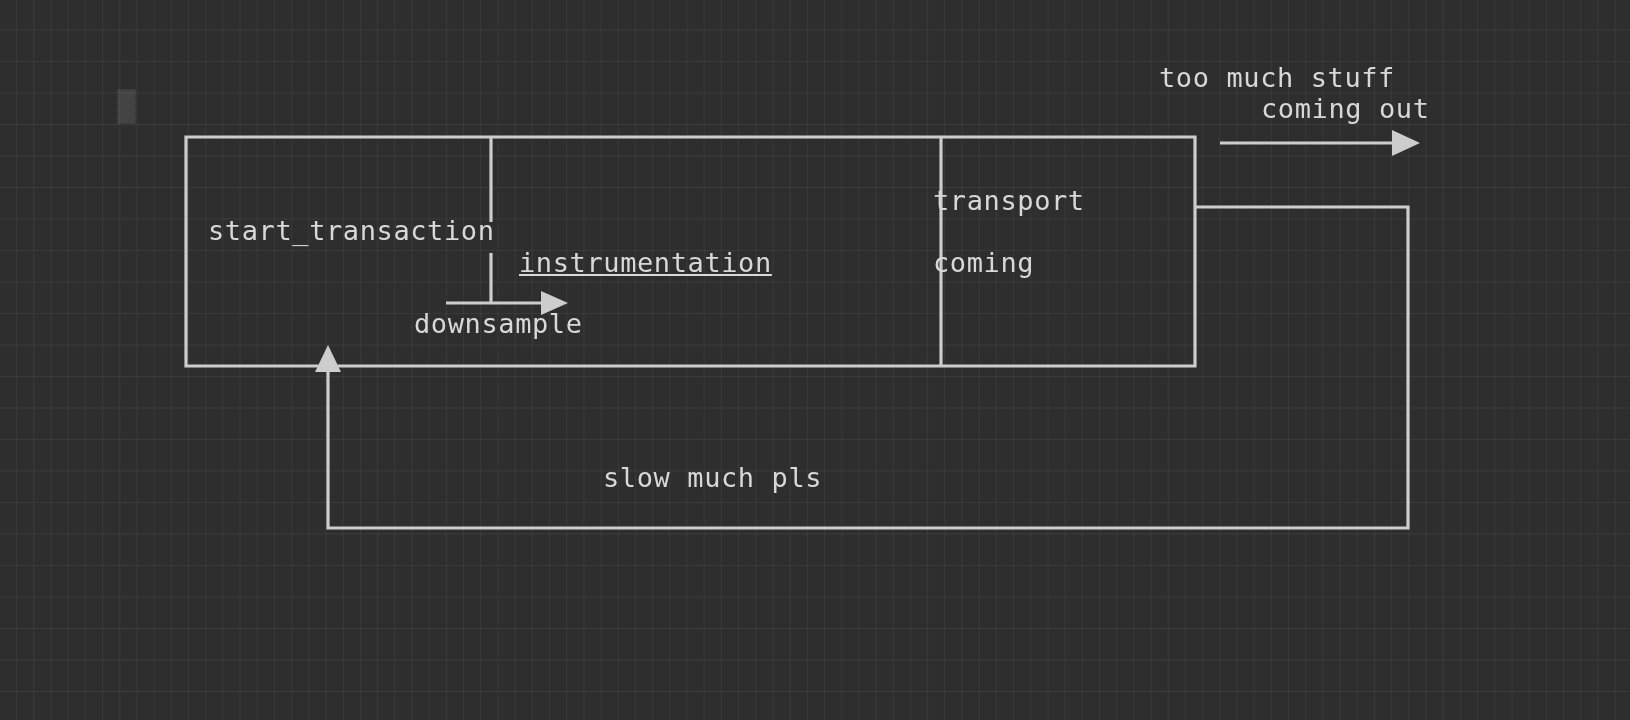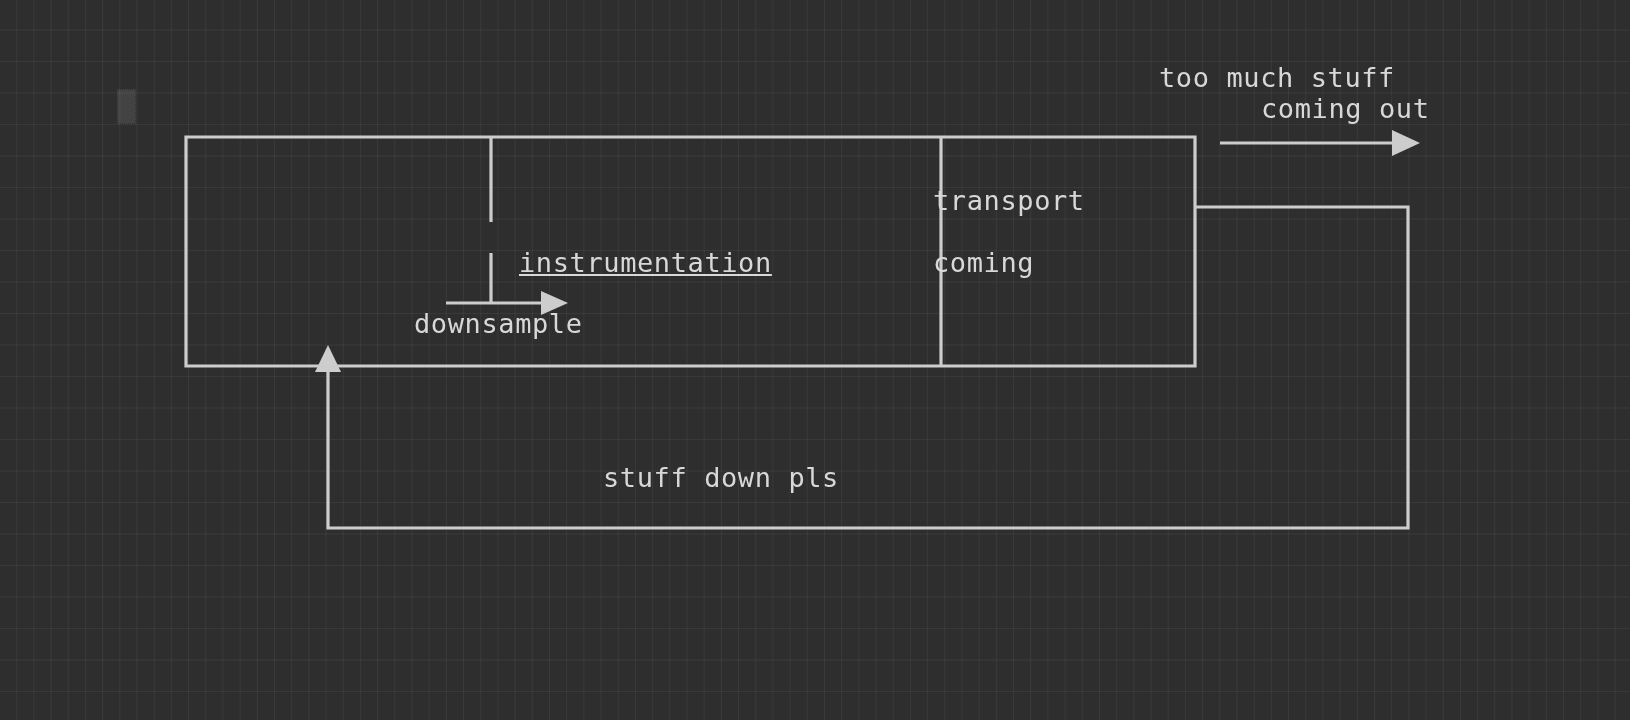--- a/index.html
+++ b/index.html
@@ -77,28 +77,29 @@
     <line class="ink" x1="446" y1="303" x2="541" y2="303"></line>
     <polygon class="ink-head" points="541,291 568,303 541,315"></polygon>
 
     <line class="ink" x1="1220" y1="143" x2="1392" y2="143"></line>
     <polygon class="ink-head" points="1392,130 1420,143 1392,156"></polygon>
 
     <path class="ink" d="M 1195,207 L 1408,207 L 1408,528 L 328,528 L 328,372"></path>
     <polygon class="ink-head" points="315,372 328,345 341,372"></polygon>
   </svg>
 
+  <div class="label" style="left:208px; top:215px;">start_transaction</div>
 
   <div class="label" style="left:519px; top:247px;text-decoration:underline;">instrumentation</div>
 
   <div class="label" style="left:414px; top:308px;text-align:right;">downsample</div>
 
   <div class="label" style="left:933px; top:185px;">transport</div>
 
   <div class="label" style="left:933px; top:247px;">coming</div>
 
   <div class="label" style="left:1159px; top:62px;">too much stuff</div>
 
   <div class="label" style="left:1225px; top:93px;margin-left:36px;">coming out</div>
 
-  <div class="label" style="left:603px; top:462px;">stuff down pls</div>
+  <div class="label" style="left:603px; top:462px;">slow much pls</div>
 
 </div>
 
 </body></html>

